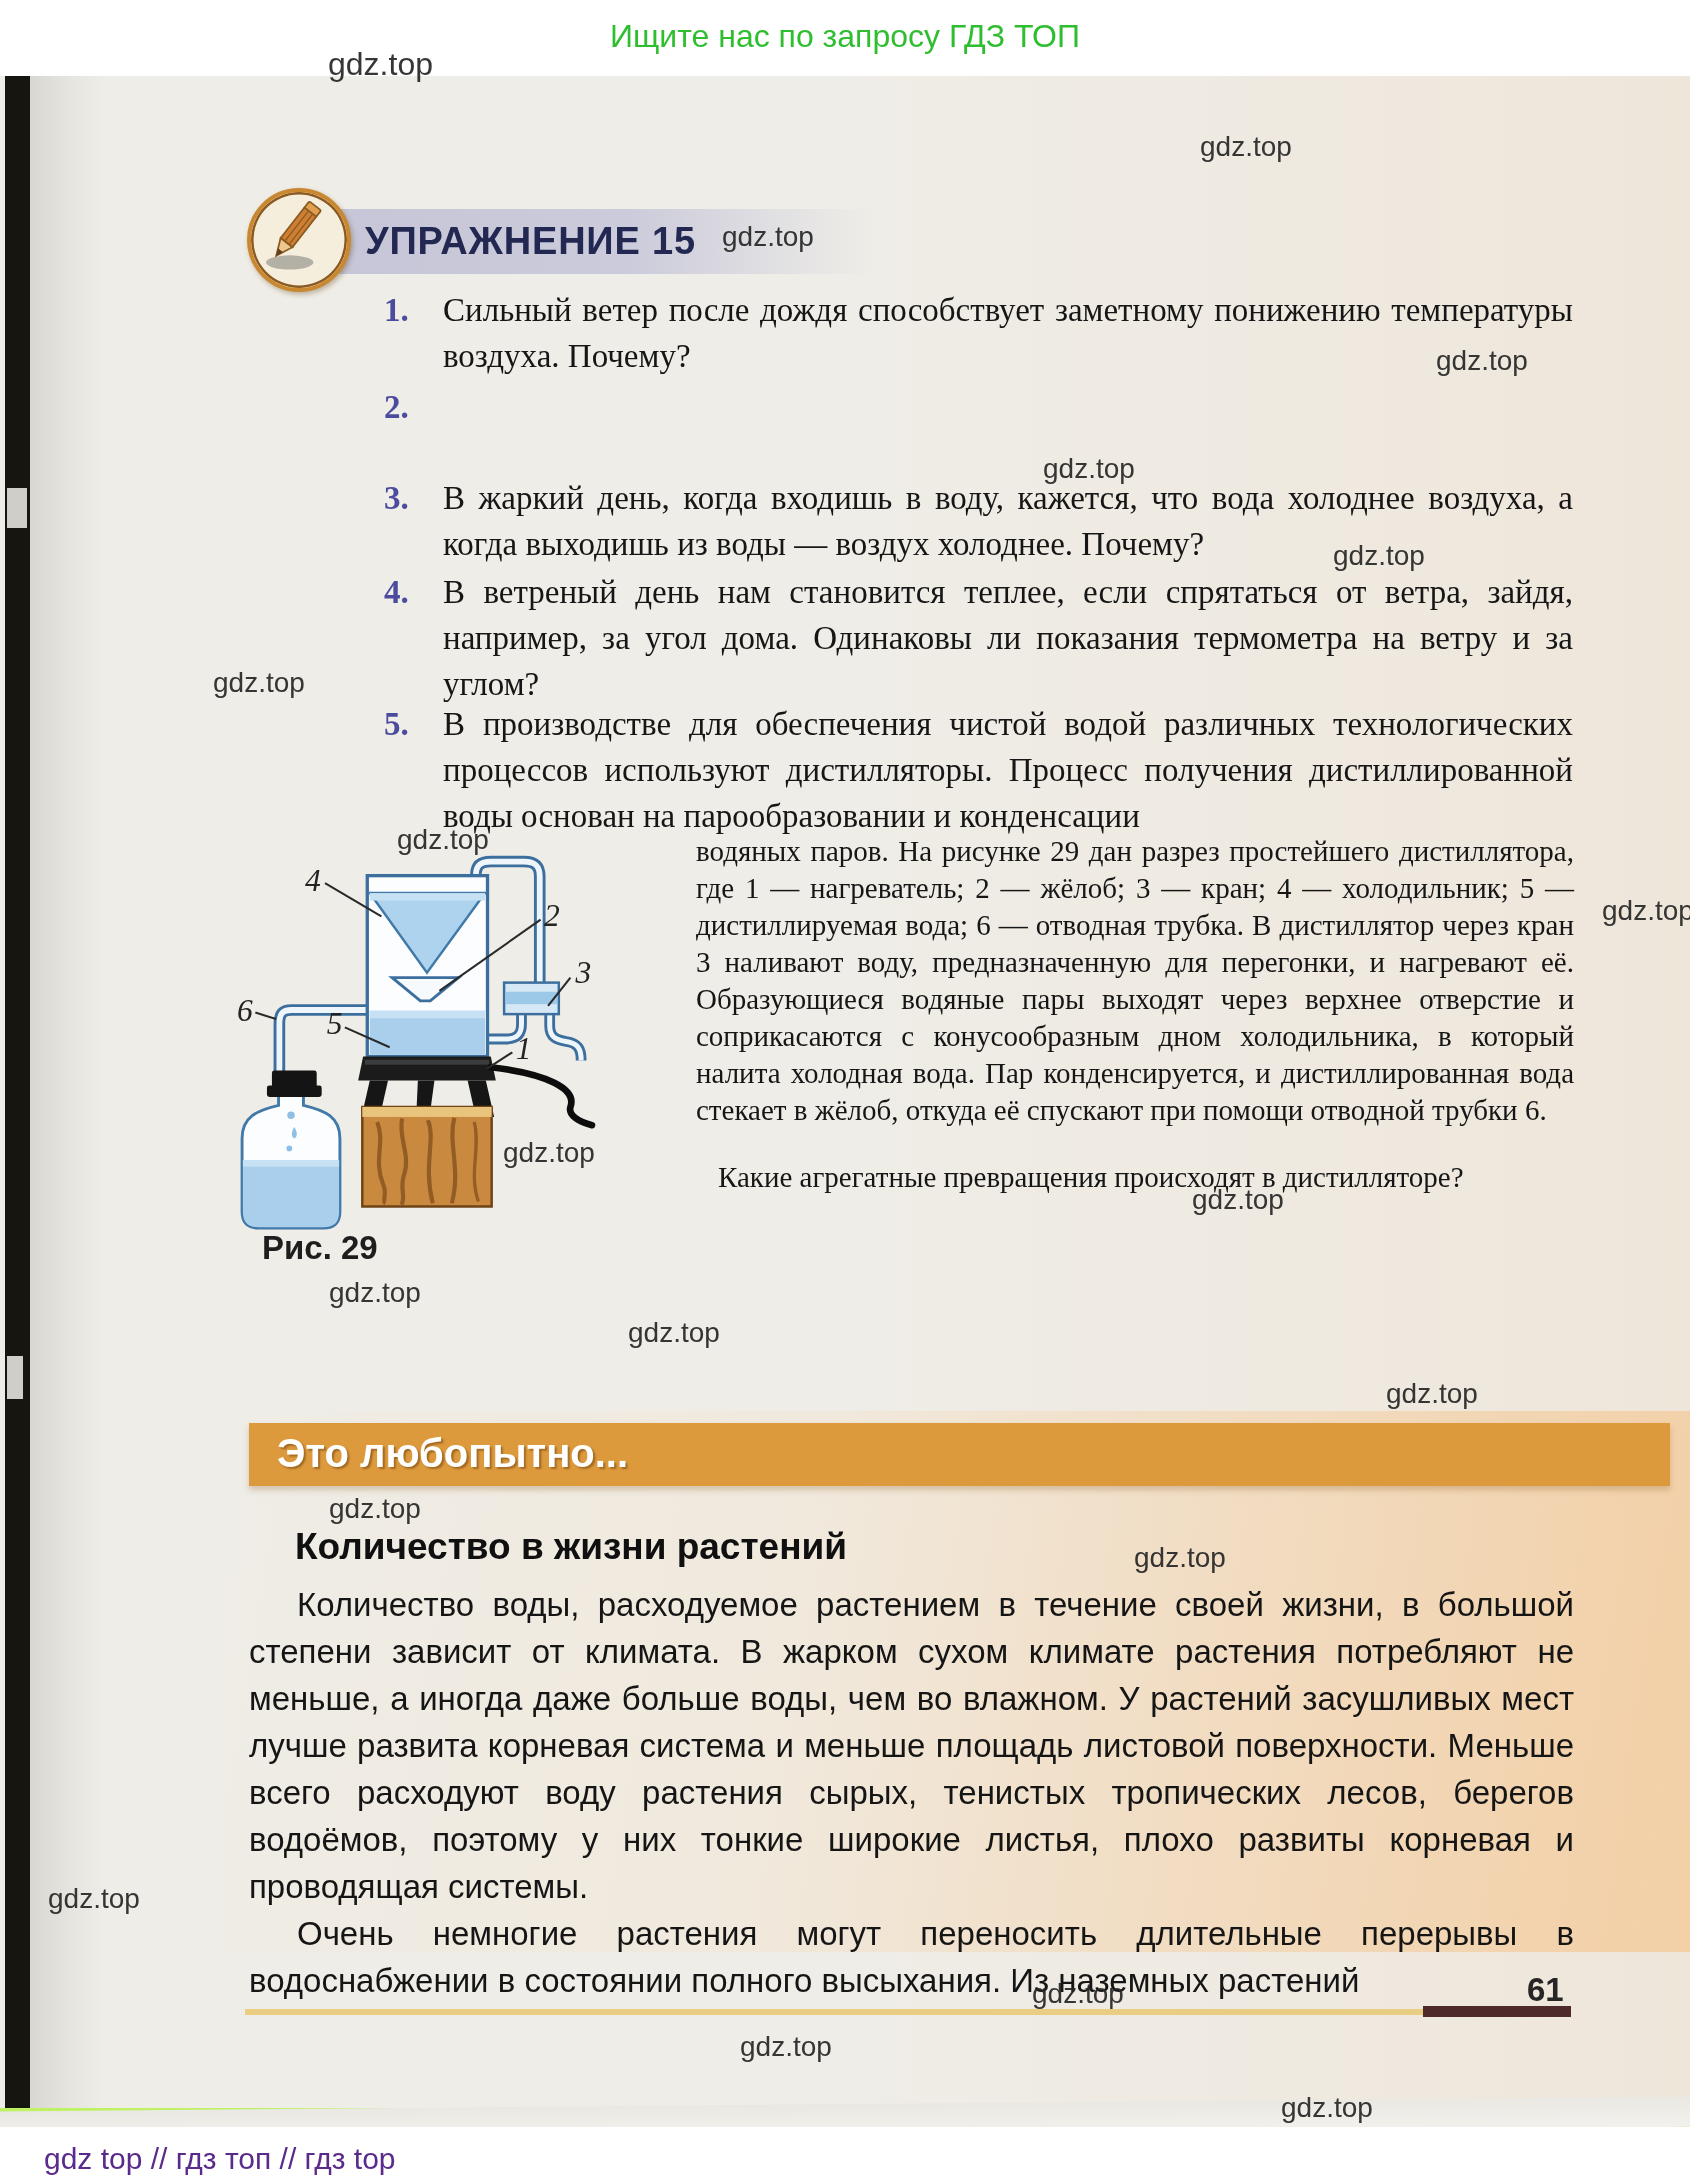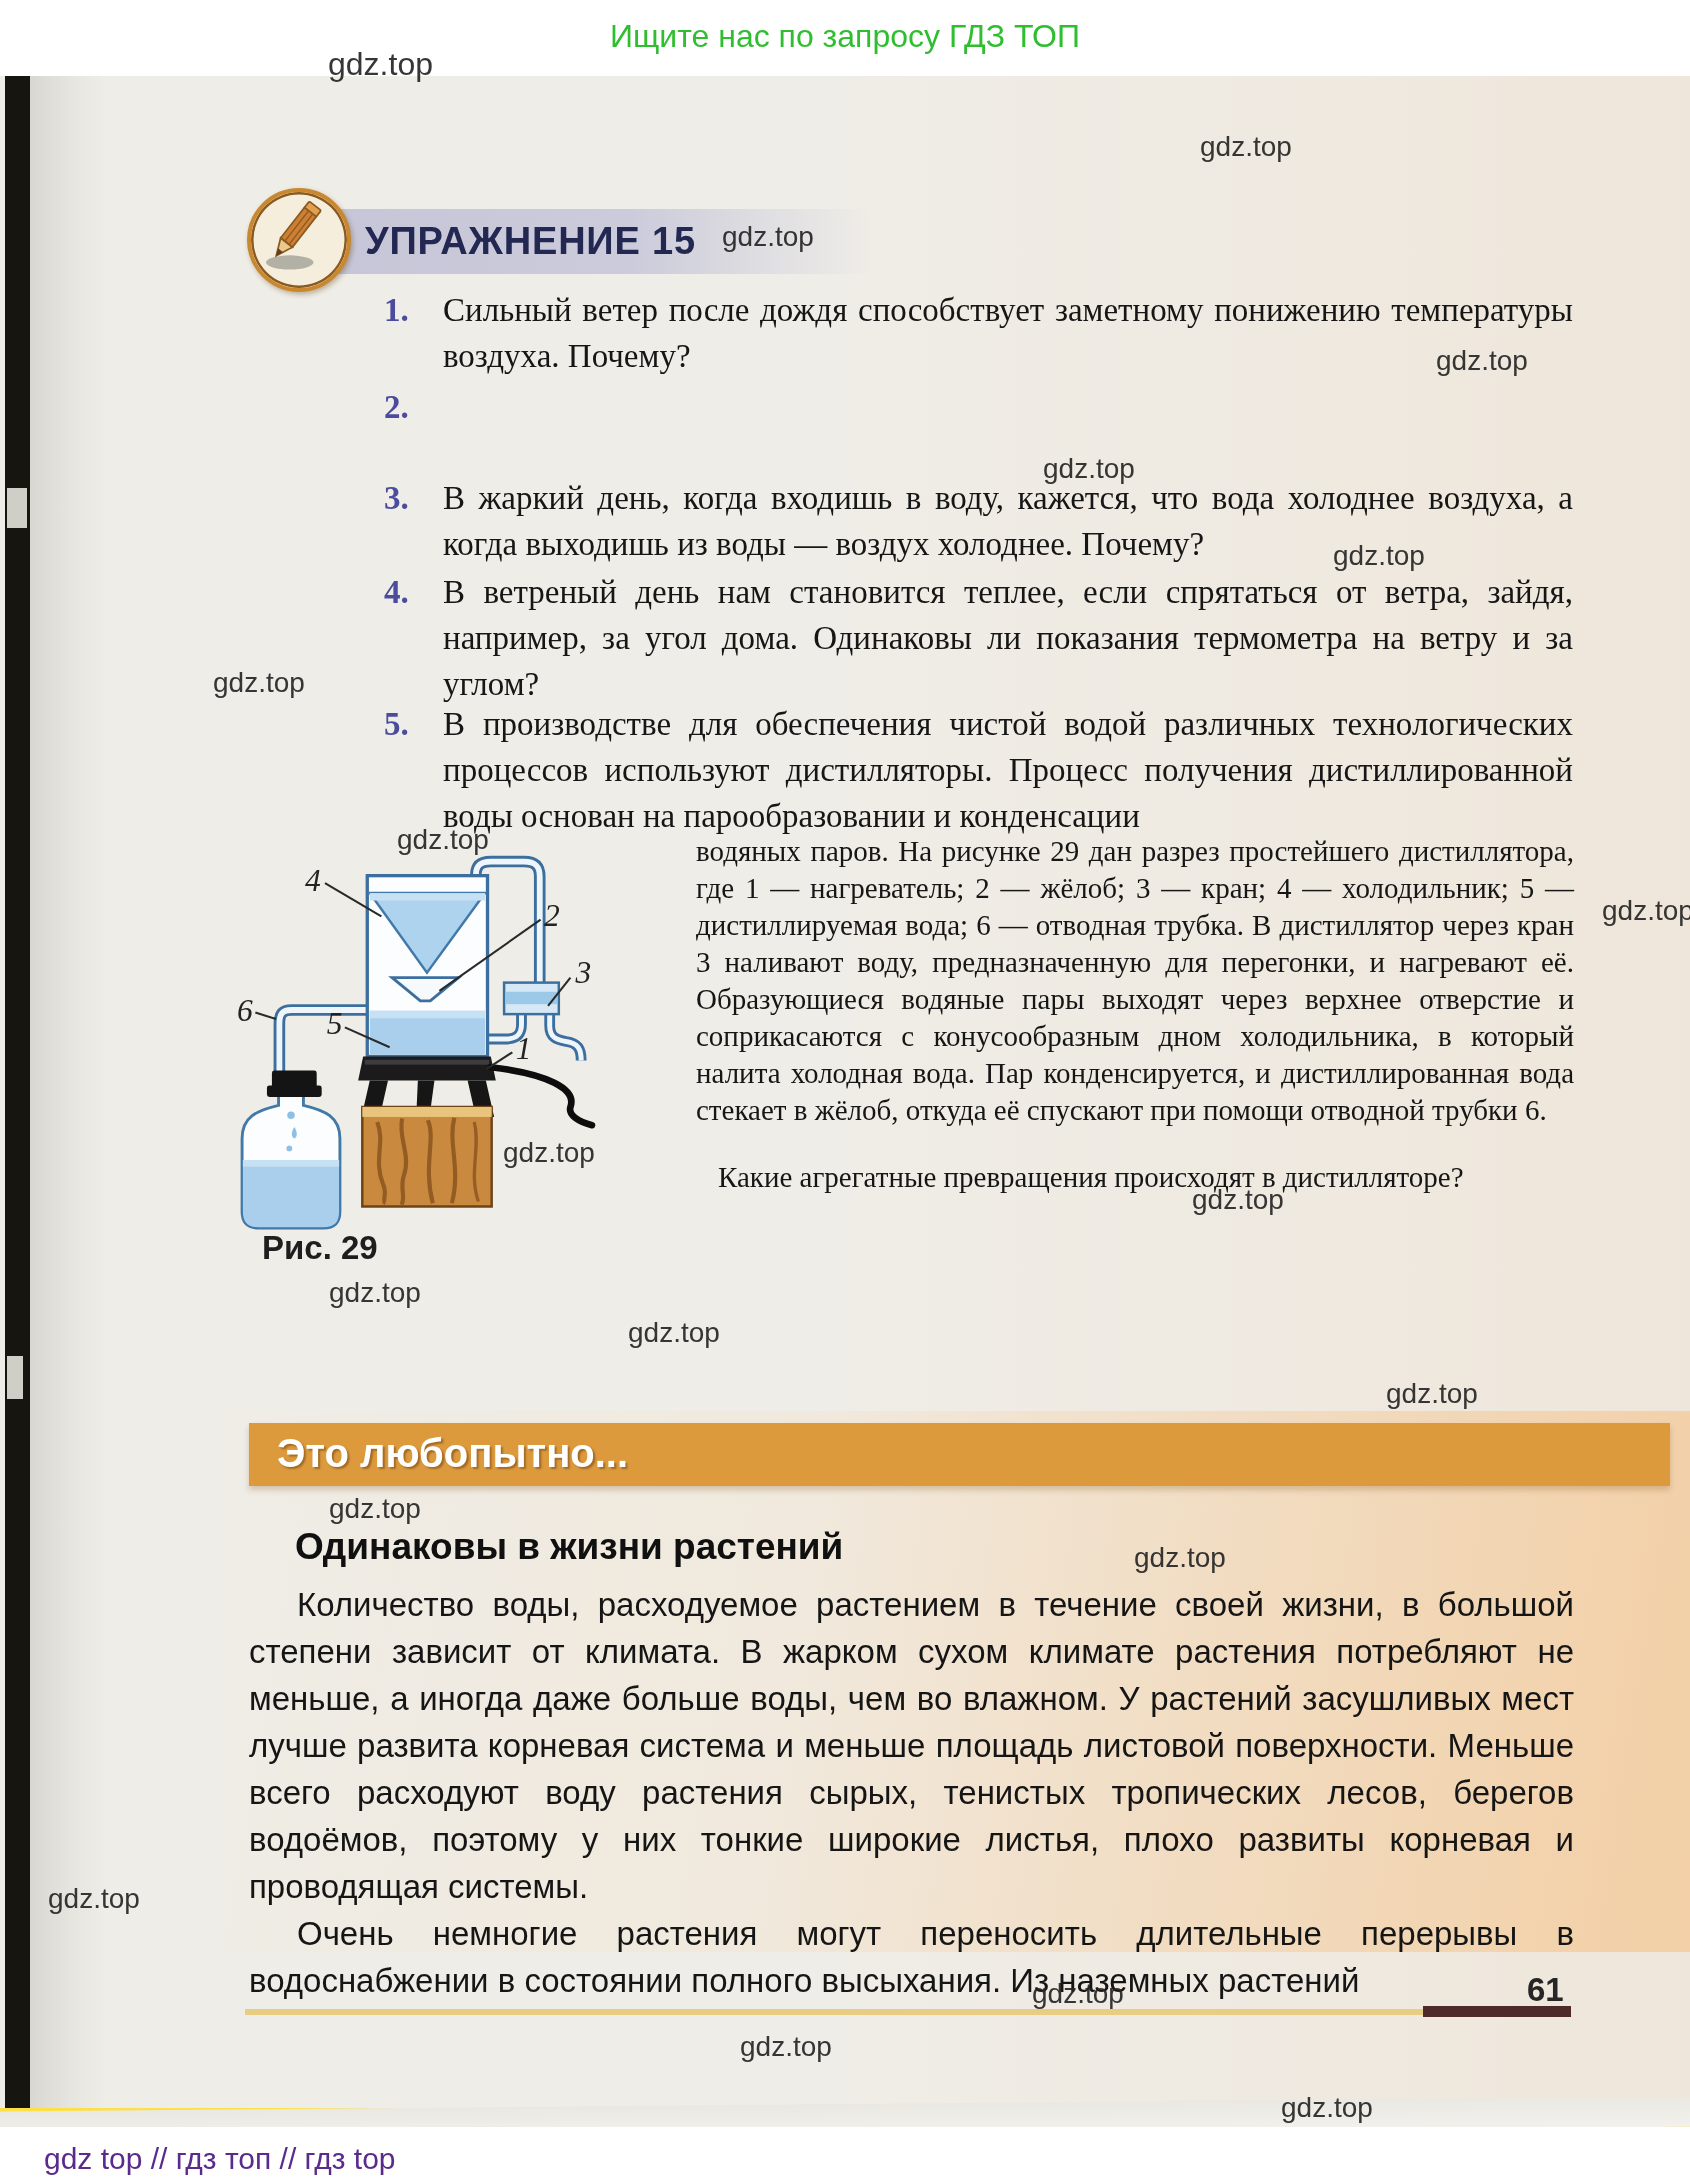--- a/index.html
+++ b/index.html
@@ -1,21 +1,21 @@
 <!DOCTYPE html>
 <html lang="ru" style="--green-top: #2fbe2f; --footer-purple: #5a2b8c; --banner-orange: #dc9a3d; --navy: #232852; --num-indigo: #4c4c9e; --sep-yellow: #e9cd82; --sep-maroon: #4e2a2a; --paper: #efede7; --water: #a9cfec; --outline: #3d6f9e;font-size:13.3px"><head>
 <meta charset="utf-8">
 <style>
   :root{
     --paper:#efede7; --text-dark:#161616; --navy:#232852; --num-indigo:#4c4c9e;
     --banner-orange:#dc9a3d; --green-top:#2fbe2f; --footer-purple:#5a2b8c;
     --sep-yellow:#e9cd82; --sep-maroon:#4e2a2a; --water:#a9cfec; --outline:#3d6f9e;
   }
   html,body{margin:0;padding:0;background:#ffffff;}
-  #screen{position:relative;width:1690px;height:2183px;overflow:hidden;background:#fde047;
+  #screen{position:relative;width:1690px;height:2183px;overflow:hidden;background:#bef264;
           font-family:"Liberation Sans", sans-serif;}
 
   
   .promo-top{position:absolute;left:0;top:0;width:1690px;height:76px;background:#ffffff;
              text-align:center;}
   .promo-top span{display:inline-block;margin-top:18px;font-size:32px;color:var(--green-top);}
 
   
   .paper{position:absolute;left:0;top:76px;width:1690px;height:2032px;background:var(--paper);}
   .paper-tint{position:absolute;left:847px;top:76px;width:843px;height:2032px;
@@ -196,21 +196,21 @@
       <text class="fig-label" x="254" y="234">5</text>
       <text class="fig-label" x="482" y="264">1</text>
     </svg>
   </div>
   <div class="fig-caption">Рис. 29</div>
 
   <div class="curious-bg"></div>
   <div class="curious-banner">
     <span>Это любопытно...</span>
   </div>
-  <div class="curious-heading">Одинаковы в жизни растений</div>
+  <div class="curious-heading">Количество в жизни растений</div>
   <div class="curious-body">
     <p>Количество воды, расходуемое растением в течение своей жизни, в большой степени зависит от климата. В жарком сухом климате растения потребляют не меньше, а иногда даже больше воды, чем во влажном. У растений засушливых мест лучше развита корневая система и меньше площадь листовой поверхности. Меньше всего расходуют воду растения сырых, тенистых тропических лесов, берегов водоёмов, поэтому у них тонкие широкие листья, плохо развиты корневая и проводящая системы.</p>
     <p>Очень немногие растения могут переносить длительные перерывы в водоснабжении в состоянии полного высыхания. Из наземных растений</p>
   </div>
 
   <div class="page-number">61</div>
   <div class="sep-yellow"></div>
   <div class="sep-maroon"></div>
   <div class="scan-bottom"></div>
   <div class="footer-band">

